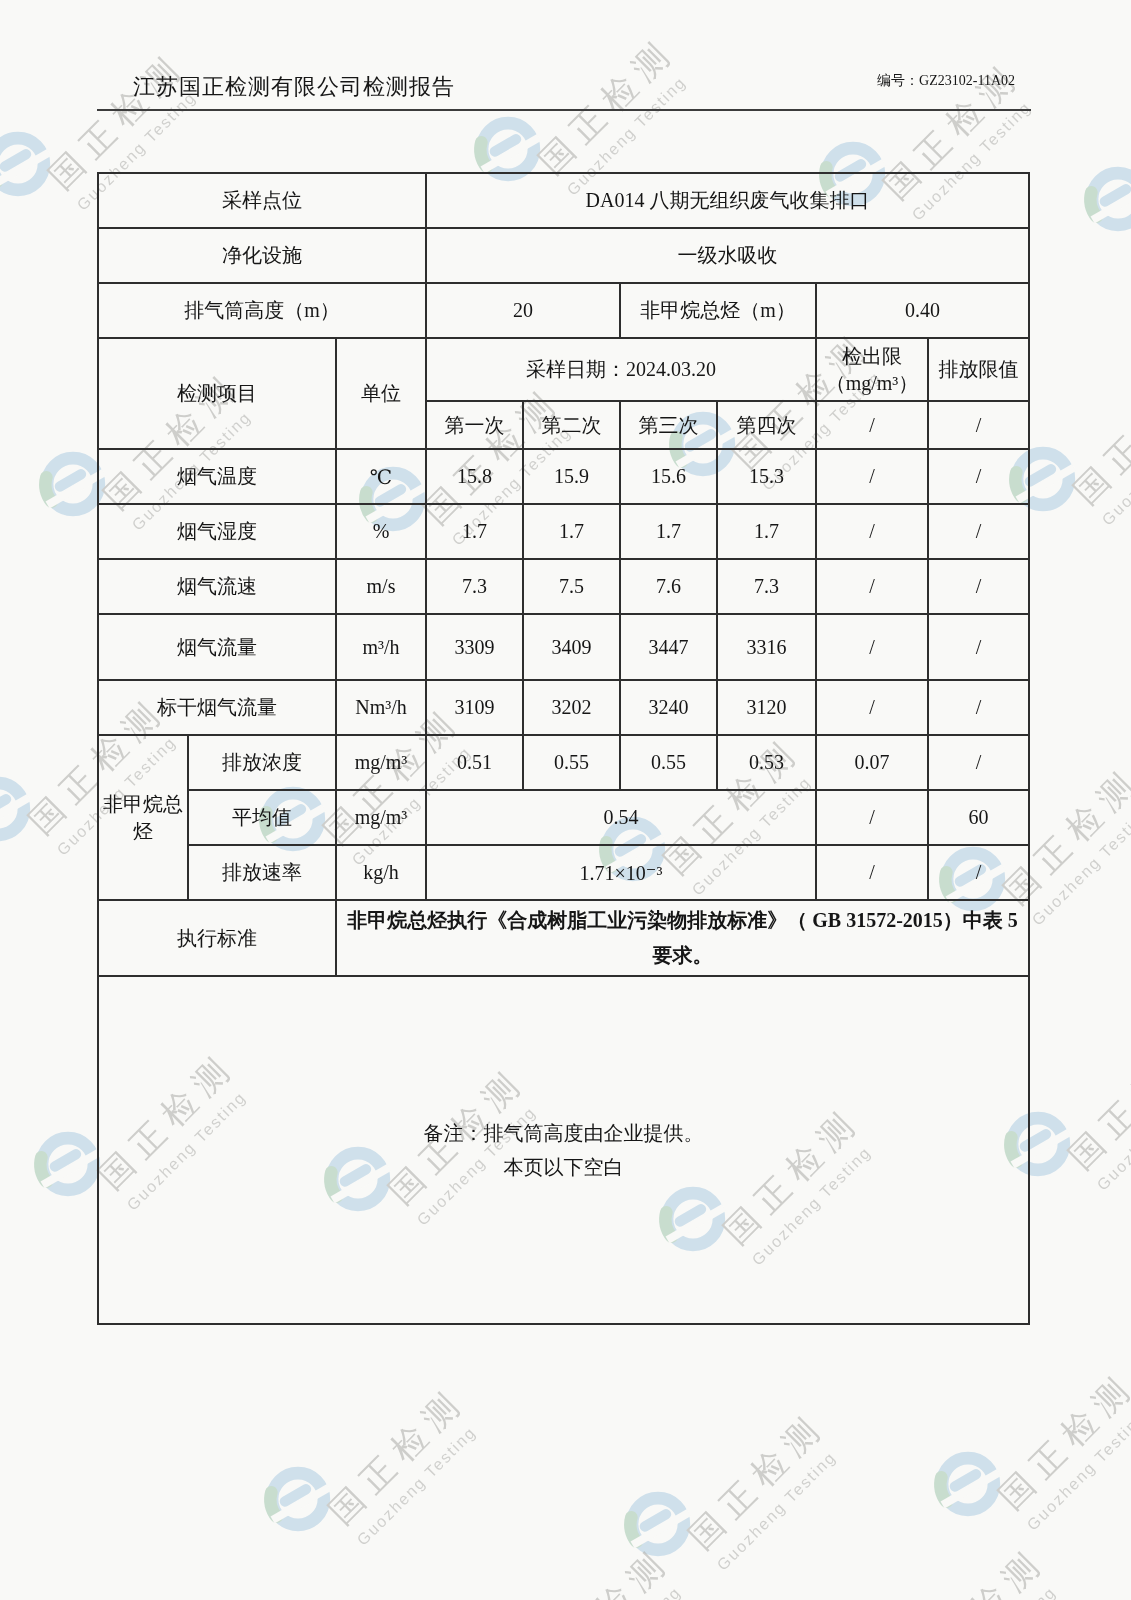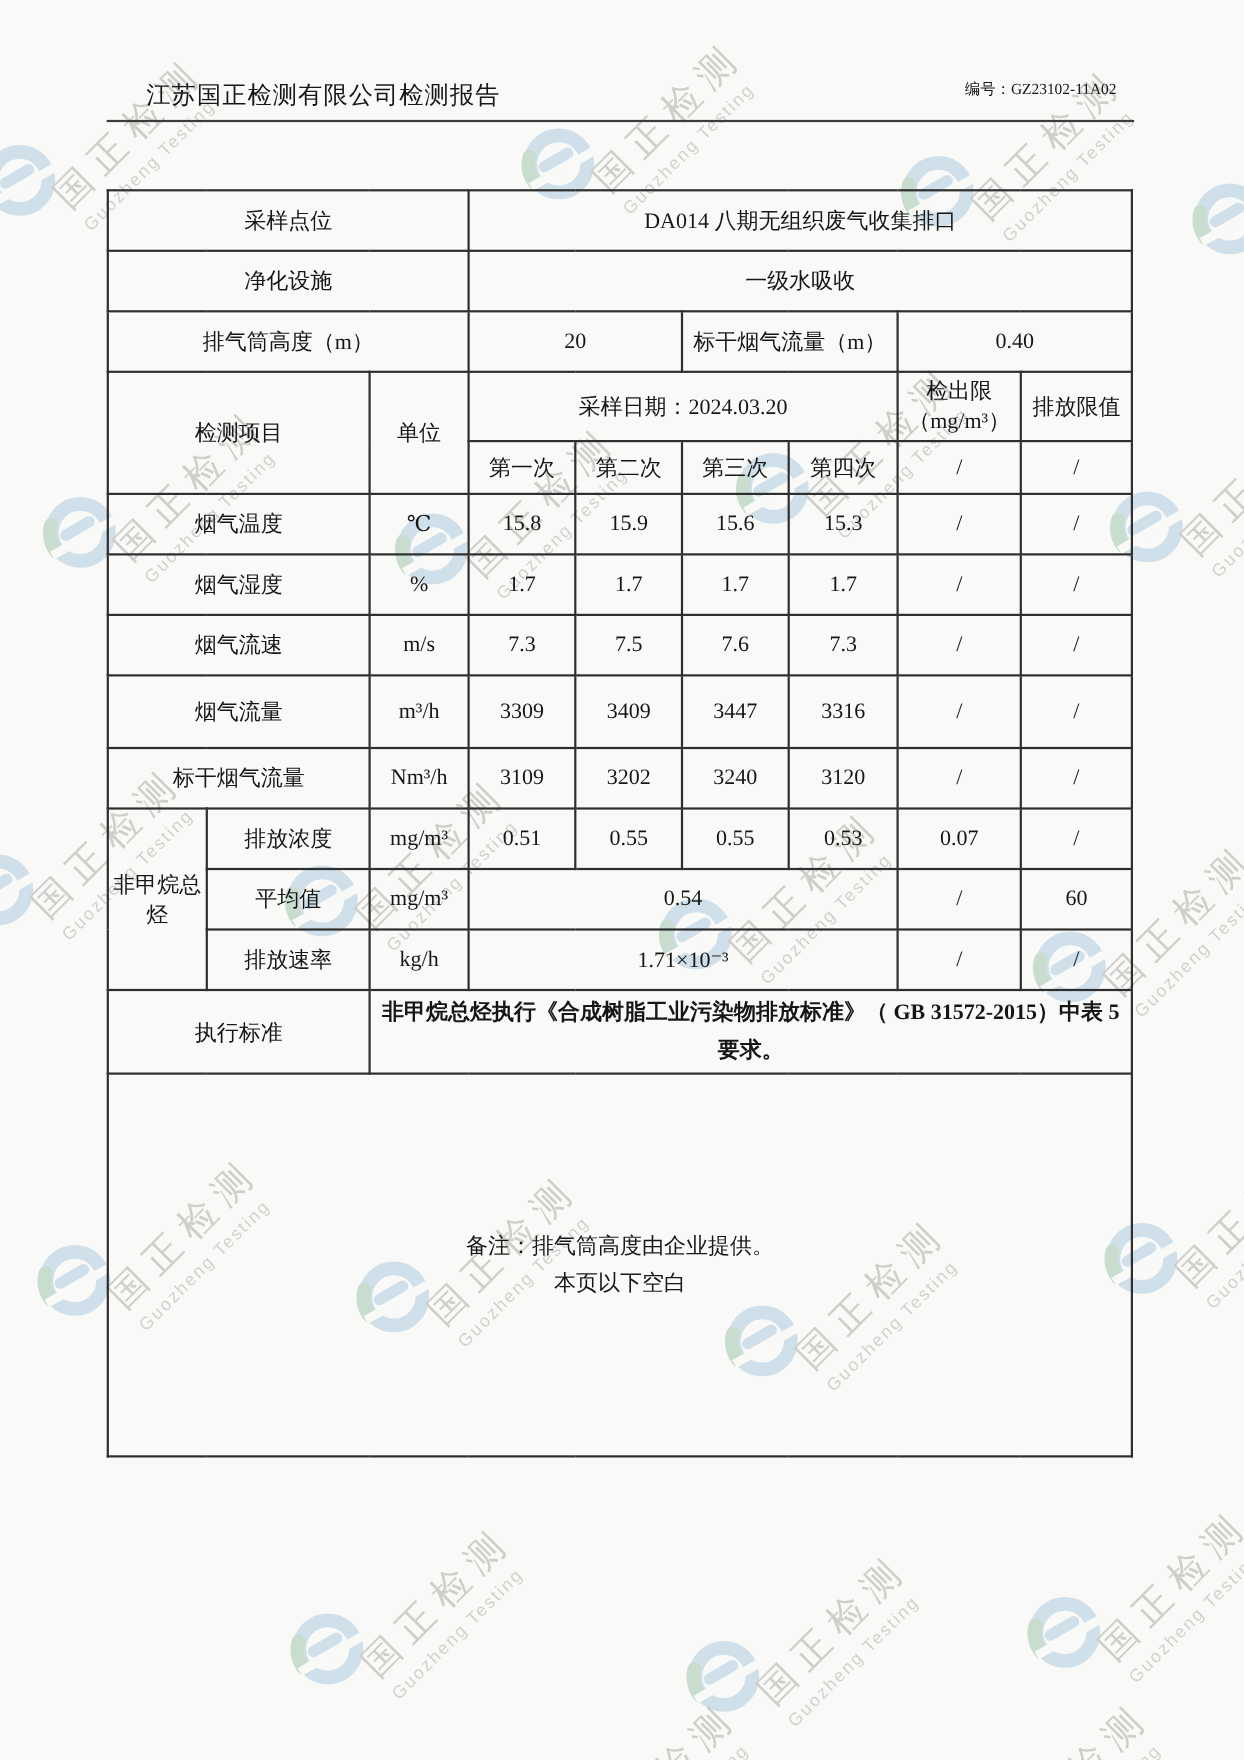--- a/index.html
+++ b/index.html
@@ -368,21 +368,21 @@
     </tr>
 
     <tr style="height:55px">
       <td colspan="3">净化设施</td>
       <td colspan="6">一级水吸收</td>
     </tr>
 
     <tr style="height:55px">
       <td colspan="3">排气筒高度（m）</td>
       <td colspan="2">20</td>
-      <td colspan="2">标干烟气流量（m）</td>
+      <td colspan="2">非甲烷总烃（m）</td>
       <td colspan="2">0.40</td>
     </tr>
 
     <tr style="height:63px">
       <td colspan="2" rowspan="2">检测项目</td>
       <td rowspan="2">单位</td>
       <td colspan="4">采样日期：2024.03.20</td>
       <td class="two-line">检出限
 （mg/m³）</td>
       <td>排放限值</td>

